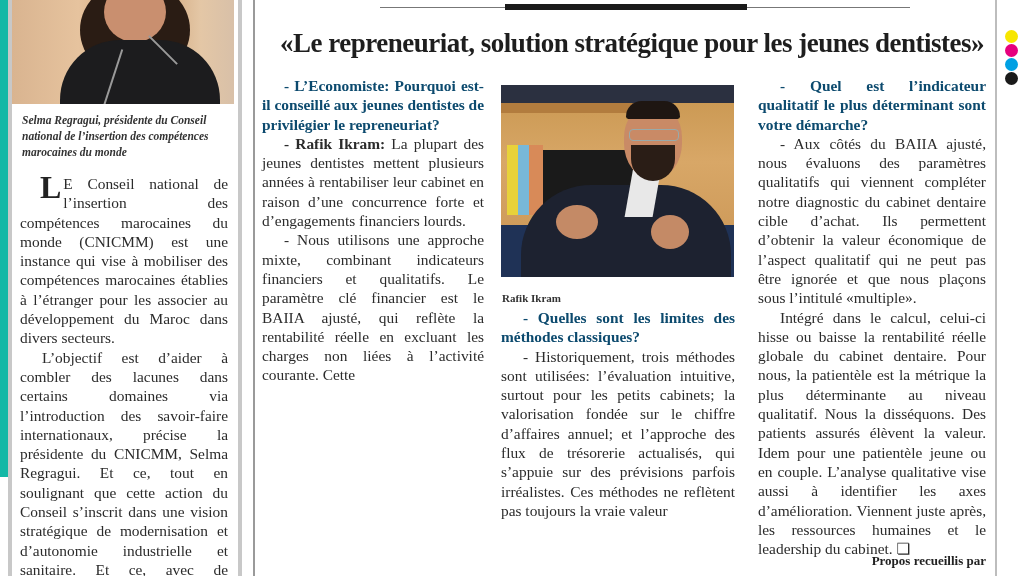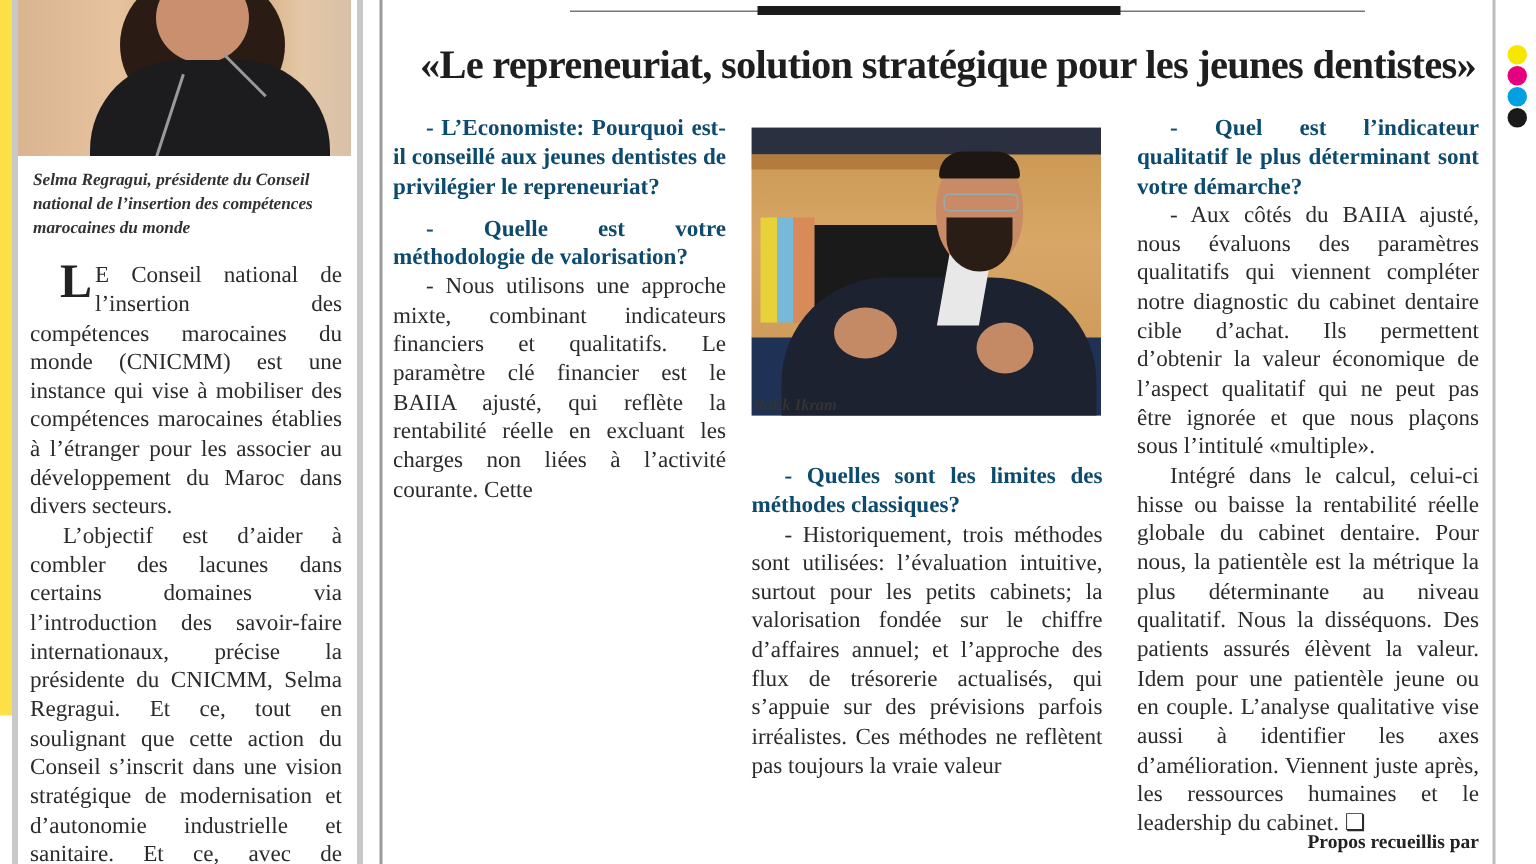--- a/index.html
+++ b/index.html
@@ -1,17 +1,17 @@
 <!DOCTYPE html>
 <html><head>
 <meta charset="utf-8">
 <style>
   html,body{margin:0;padding:0;}
   body{width:1024px;height:576px;overflow:hidden;background:#fff;position:relative;font-family:"Liberation Serif","DejaVu Serif",serif;color:#2a2a2a;}
-  .sidebar{position:absolute;left:0;top:0;width:240px;height:477px;background:#fde047;}
+  .sidebar{position:absolute;left:0;top:0;width:240px;height:477px;background:#14b8a6;}
   .sidebar-frame{position:absolute;left:8px;top:0;width:226px;height:576px;border-left:4px solid #c8c8c8;border-right:4px solid #c8c8c8;background:#fff;}
   .photo-left{position:absolute;left:12px;top:0;width:222px;height:104px;overflow:hidden;background:linear-gradient(90deg,#d9b490 0%,#e6c39e 30%,#c99a6c 60%,#e4c7a6 85%,#d8c0a8 100%);}
   .photo-left .hair{position:absolute;left:68px;top:-20px;width:110px;height:100px;border-radius:50%;background:#2a1c14;}
   .photo-left .face{position:absolute;left:92px;top:-18px;width:62px;height:60px;border-radius:50%;background:#c98f6f;}
   .photo-left .body{position:absolute;left:48px;top:40px;width:160px;height:80px;border-radius:60px 60px 0 0;background:#1c1c1e;}
   .photo-left .trim1{position:absolute;left:100px;top:48px;width:2px;height:60px;background:#9a9a9a;transform:rotate(18deg);}
   .photo-left .trim2{position:absolute;left:150px;top:30px;width:2px;height:40px;background:#9a9a9a;transform:rotate(-45deg);}
   .caption-left{position:absolute;left:22px;top:112px;width:208px;font-style:italic;font-weight:bold;font-size:11.5px;line-height:16px;color:#333;}
   .col-text{position:absolute;font-size:15.4px;line-height:19.3px;text-align:justify;color:#2b2b2b;}
   .col-text p{margin:0;text-indent:22px;}
@@ -32,21 +32,21 @@
   .photo-right .tv{position:absolute;left:42px;top:65px;width:90px;height:60px;background:#1a1a1a;}
   .photo-right .chair{position:absolute;left:0;top:140px;width:233px;height:60px;background:#1f3256;}
   .photo-right .body{position:absolute;left:20px;top:100px;width:210px;height:110px;border-radius:70px 70px 0 0;background:#1d2230;}
   .photo-right .shirt{position:absolute;left:128px;top:82px;width:28px;height:50px;background:#e8e8e8;transform:skewX(-10deg);}
   .photo-right .head{position:absolute;left:123px;top:20px;width:58px;height:74px;border-radius:44% 44% 48% 48%;background:#c98a66;}
   .photo-right .beard{position:absolute;left:130px;top:60px;width:44px;height:36px;border-radius:0 0 22px 22px;background:#2a1d16;}
   .photo-right .hair{position:absolute;left:125px;top:16px;width:54px;height:18px;border-radius:26px 26px 4px 4px;background:#1e1612;}
   .photo-right .glasses{position:absolute;left:128px;top:44px;width:48px;height:10px;border:1px solid #9aa;border-radius:4px;}
   .photo-right .hand1{position:absolute;left:55px;top:120px;width:42px;height:34px;border-radius:50%;background:#c48a66;}
   .photo-right .hand2{position:absolute;left:150px;top:130px;width:38px;height:34px;border-radius:50%;background:#c48a66;}
-  .caption-right{position:absolute;left:502px;top:264px;font-style:italic;font-weight:bold;font-size:11px;color:#333;}
+  .caption-right{position:absolute;left:502px;top:292px;font-weight:bold;font-size:11px;color:#333;}
   .col2{left:501px;top:299px;width:234px;}
   .col3{left:758px;top:76px;width:228px;}
   .byline{position:absolute;left:858px;top:553px;width:128px;text-align:right;font-weight:bold;font-size:13px;color:#222;}
   .reg-marks{position:absolute;left:1005px;top:30px;width:14px;}
   .dot{width:13px;height:13px;border-radius:50%;margin-bottom:1px;}
 </style>
 </head>
 <body>
 
 <div class="sidebar">
@@ -66,21 +66,21 @@
 </div>
 
 <div class="divider-v"></div>
 
 <div class="rule-thin"></div>
 <div class="rule-thick"></div>
 <div class="headline">«Le repreneuriat, solution stratégique pour les jeunes dentistes»</div>
 
 <div class="col-text col1">
   <p class="q">- L’Economiste: Pourquoi est-il conseillé aux jeunes dentistes de privilégier le repreneuriat?</p>
-  <p class="q gap">- Quelle est votre méthodologie de valorisation?</p>
+  <p><b>- Rafik Ikram:</b><span> La plupart des jeunes dentistes mettent plusieurs années à rentabiliser leur cabinet en raison d’une concurrence forte et d’engagements financiers lourds.</span></p>
   <p>- Nous utilisons une approche mixte, combinant indicateurs financiers et qualitatifs. Le paramètre clé financier est le BAIIA ajusté, qui reflète la rentabilité réelle en excluant les charges non liées à l’activité courante. Cette</p>
 </div>
 
 <div class="photo-right">
   <div class="shelf"></div>
     <div class="shelf2"></div>
     <div class="books"></div>
     <div class="tv"></div>
   <div class="chair"></div>
     <div class="body"></div>

